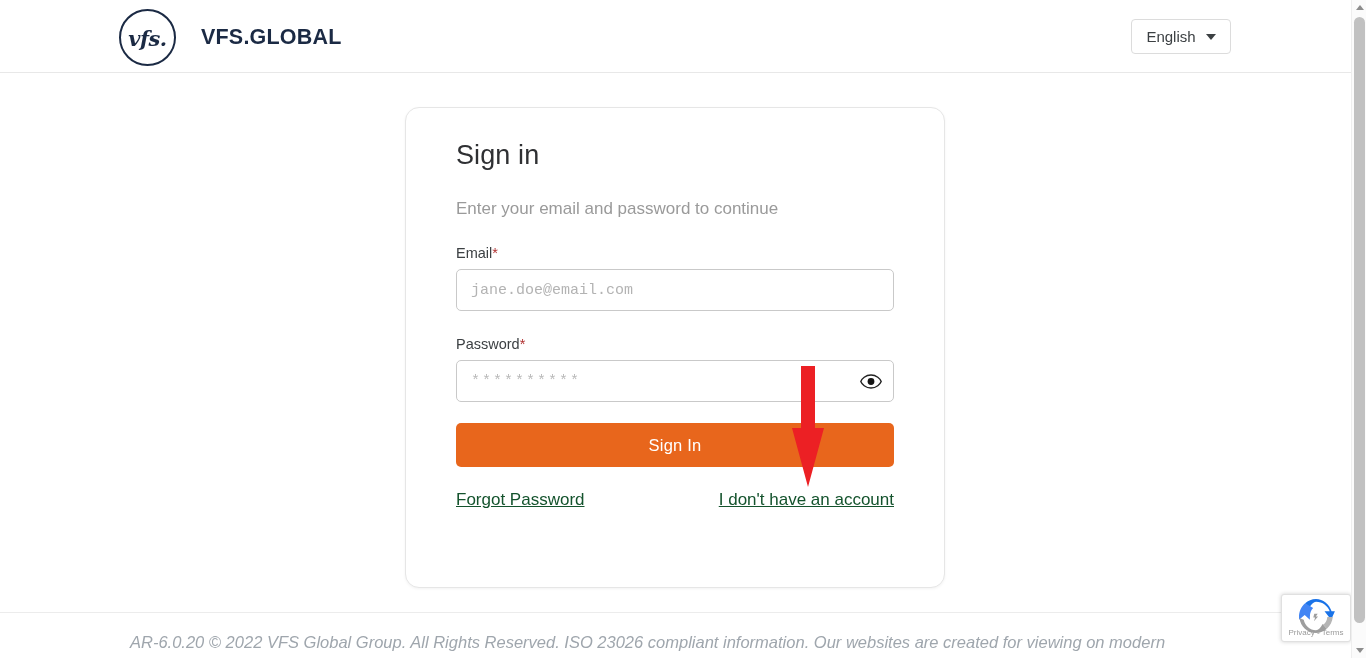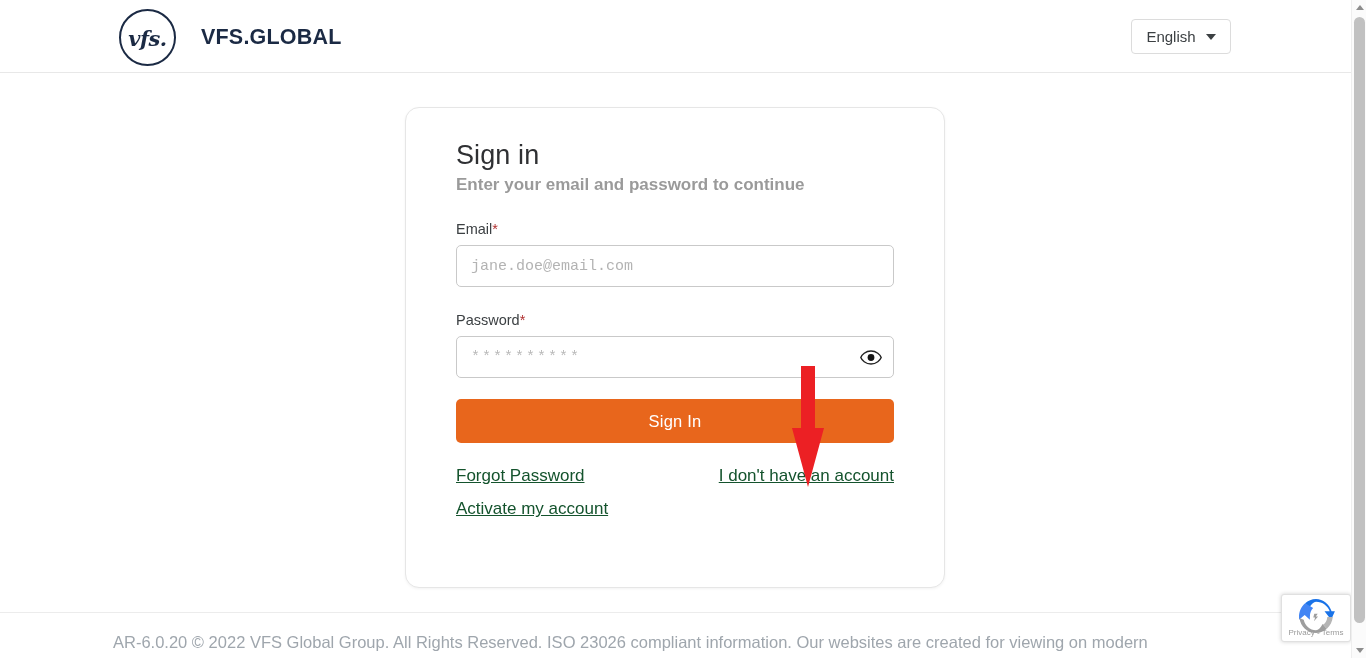--- a/index.html
+++ b/index.html
@@ -138,23 +138,23 @@
     color: #2f3033;
     font-weight: 400;
     margin: 0;
     line-height: 1.2;
     letter-spacing: 0.1px;
   }
 
   .signin-sub {
     font-size: 17px;
     color: #9a9a9a;
-    margin: 3px 0 0 0;
+    margin: 27px 0 0 0;
     line-height: 1.3;
-    font-weight: 700;
+    font-weight: 400;
   }
 
   .field {
     margin-top: 25px;
   }
 
   .field-label {
     font-size: 14.5px;
     color: #3c4043;
     margin-bottom: 8px;
@@ -257,25 +257,26 @@
     top: 612px;
     width: 1351px;
     height: 46px;
     border-top: 1px solid #ececec;
     background: #ffffff;
     box-sizing: border-box;
   }
 
   .footer-text {
     position: absolute;
-    left: 113px;
+    left: 130px;
     top: 20px;
     font-size: 16.5px;
     color: #9fa6ad;
     white-space: nowrap;
+    font-style: italic;
   }
 
   
   .arrow-overlay {
     position: absolute;
     left: 791px;
     top: 366px;
     width: 34px;
     height: 122px;
     pointer-events: none;
@@ -418,23 +419,20 @@
         </div>
 
         
         <button class="signin-btn">Sign In</button>
 
         
         <div class="links-row">
           <a class="link">Forgot Password</a>
           <a class="link">I don't have an account</a>
         </div>
-        <div class="links-row-2">
-          <a class="link">Activate my account</a>
-        </div>
 
       </div>
     </div>
 
     <div class="arrow-overlay">
       <svg width="34" height="122" viewBox="0 0 34 122">
         <polygon points="10,0 24,0 24,62 33,62 17,121 1,62 10,62" fill="#ec2024"></polygon>
       </svg>
     </div>
 

